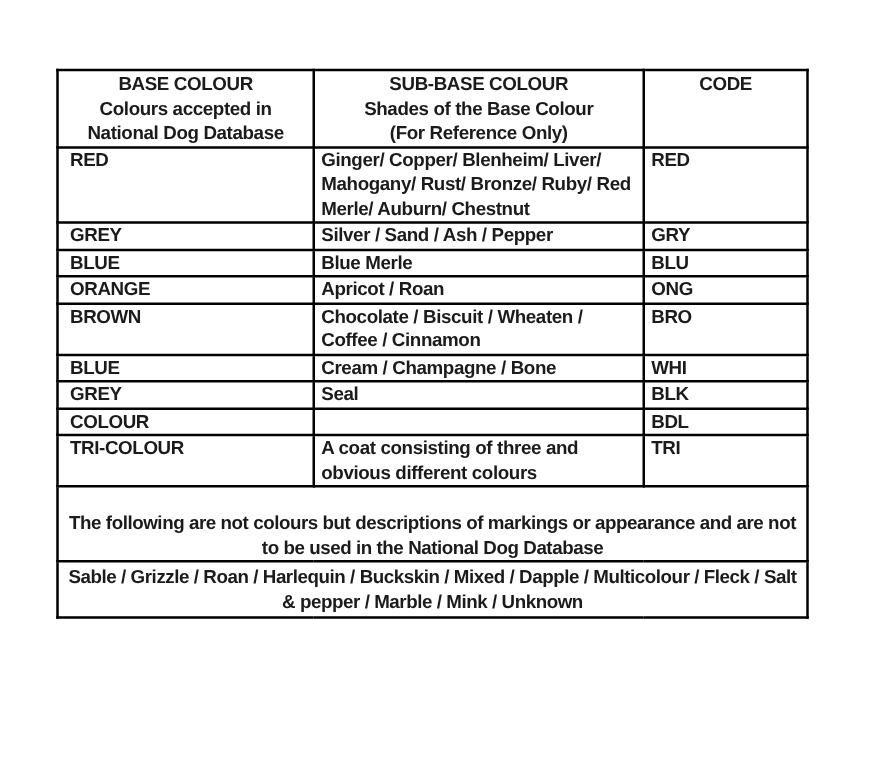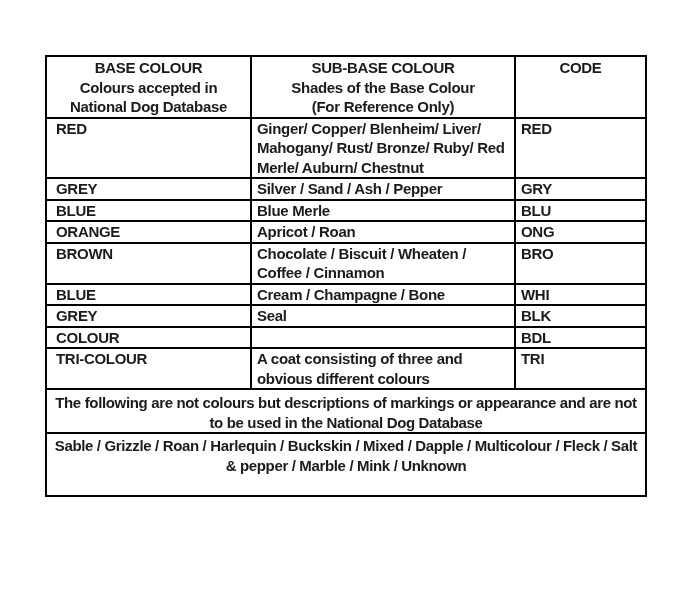--- a/index.html
+++ b/index.html
@@ -45,27 +45,27 @@
     text-align: left;
     padding-left: 9px;
   }
   td.cell-sub, td.cell-code {
     text-align: left;
   }
   td.note-cell {
     text-align: center;
     font-weight: bold;
     letter-spacing: -0.35px;
-    padding-top: 3px;
+    padding-top: 19px;
   }
   td.exclusions-cell {
     text-align: center;
     letter-spacing: -0.35px;
     padding-top: 2px;
-    padding-bottom: 20px;
+    padding-bottom: 2px;
   }
 </style>
 </head>
 <body>
 
 <table class="doc-table">
   <colgroup>
     <col class="col-base">
     <col class="col-sub">
     <col class="col-code">

